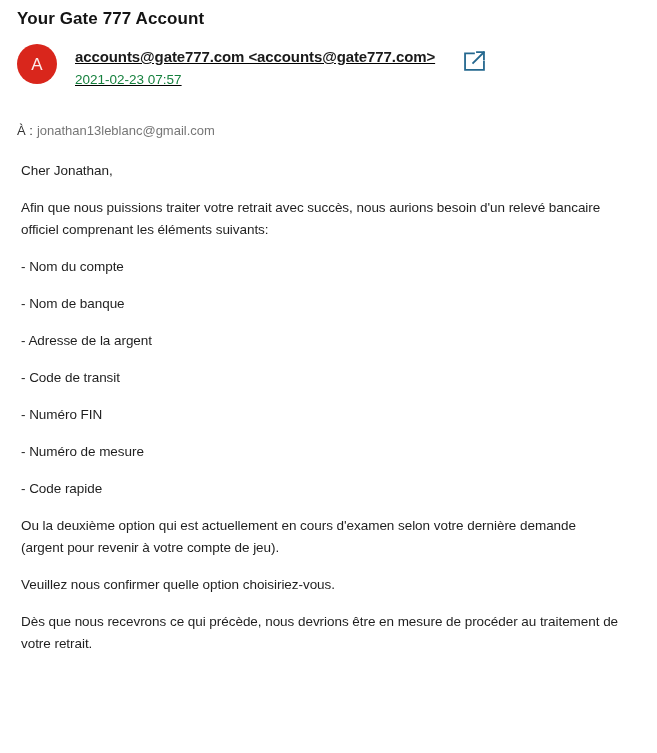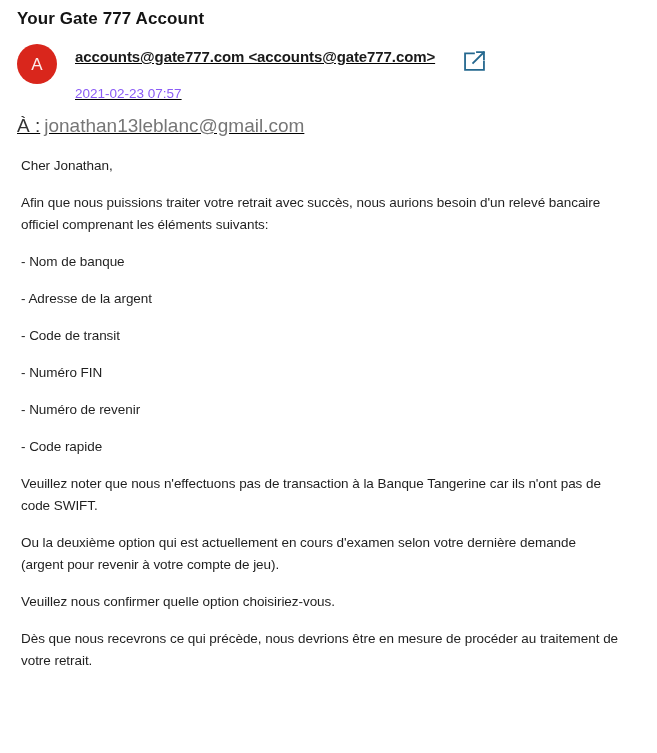--- a/index.html
+++ b/index.html
@@ -59,44 +59,43 @@
     text-decoration: underline;
   }
   .sender {
     font-size: 15px;
     font-weight: 700;
     color: #1a1a1a;
     line-height: 18px;
     letter-spacing: -0.1px;
   }
   .date {
-    margin-top: 20px;
+    margin-top: 6px;
     font-size: 13.5px;
-    color: #8b5cf6;
+    color: #15803d;
     line-height: 16px;
   }
   .popout {
     position: absolute;
     top: 3px;
     right: 46px;
     width: 28px;
     height: 28px;
     background: transparent;
     border: none;
     padding: 0;
     cursor: pointer;
     display: flex;
     align-items: center;
     justify-content: center;
   }
   .recipient {
-    margin-top: 15px;
-    font-size: 19px;
+    margin-top: 34px;
+    font-size: 13px;
     line-height: 17px;
-    text-decoration: underline;
   }
   .to-label {
     color: #333333;
     margin-right: 4px;
   }
   .to-email {
     color: #767676;
   }
   .email-body {
     margin-top: 21px;
@@ -136,28 +135,27 @@
   </div>
 
   <div class="recipient">
     <span class="to-label">À :</span><span class="to-email">jonathan13leblanc@gmail.com</span>
   </div>
 
   <div class="email-body">
       <p>Cher Jonathan,</p>
       <p>Afin que nous puissions traiter votre retrait avec succès, nous aurions besoin d'un relevé bancaire
 officiel comprenant les éléments suivants:</p>
+      <p>- Nom du compte</p>
       <p>- Nom de banque</p>
       <p>- Adresse de la argent</p>
       <p>- Code de transit</p>
       <p>- Numéro FIN</p>
-      <p>- Numéro de revenir</p>
+      <p>- Numéro de mesure</p>
       <p>- Code rapide</p>
-      <p>Veuillez noter que nous n'effectuons pas de transaction à la Banque Tangerine car ils n'ont pas de
-code SWIFT.</p>
       <p>Ou la deuxième option qui est actuellement en cours d'examen selon votre dernière demande
 (argent pour revenir à votre compte de jeu).</p>
       <p>Veuillez nous confirmer quelle option choisiriez-vous.</p>
       <p>Dès que nous recevrons ce qui précède, nous devrions être en mesure de procéder au traitement de
 votre retrait.</p>
     </div>
 
 </div>
 
 </body></html>

